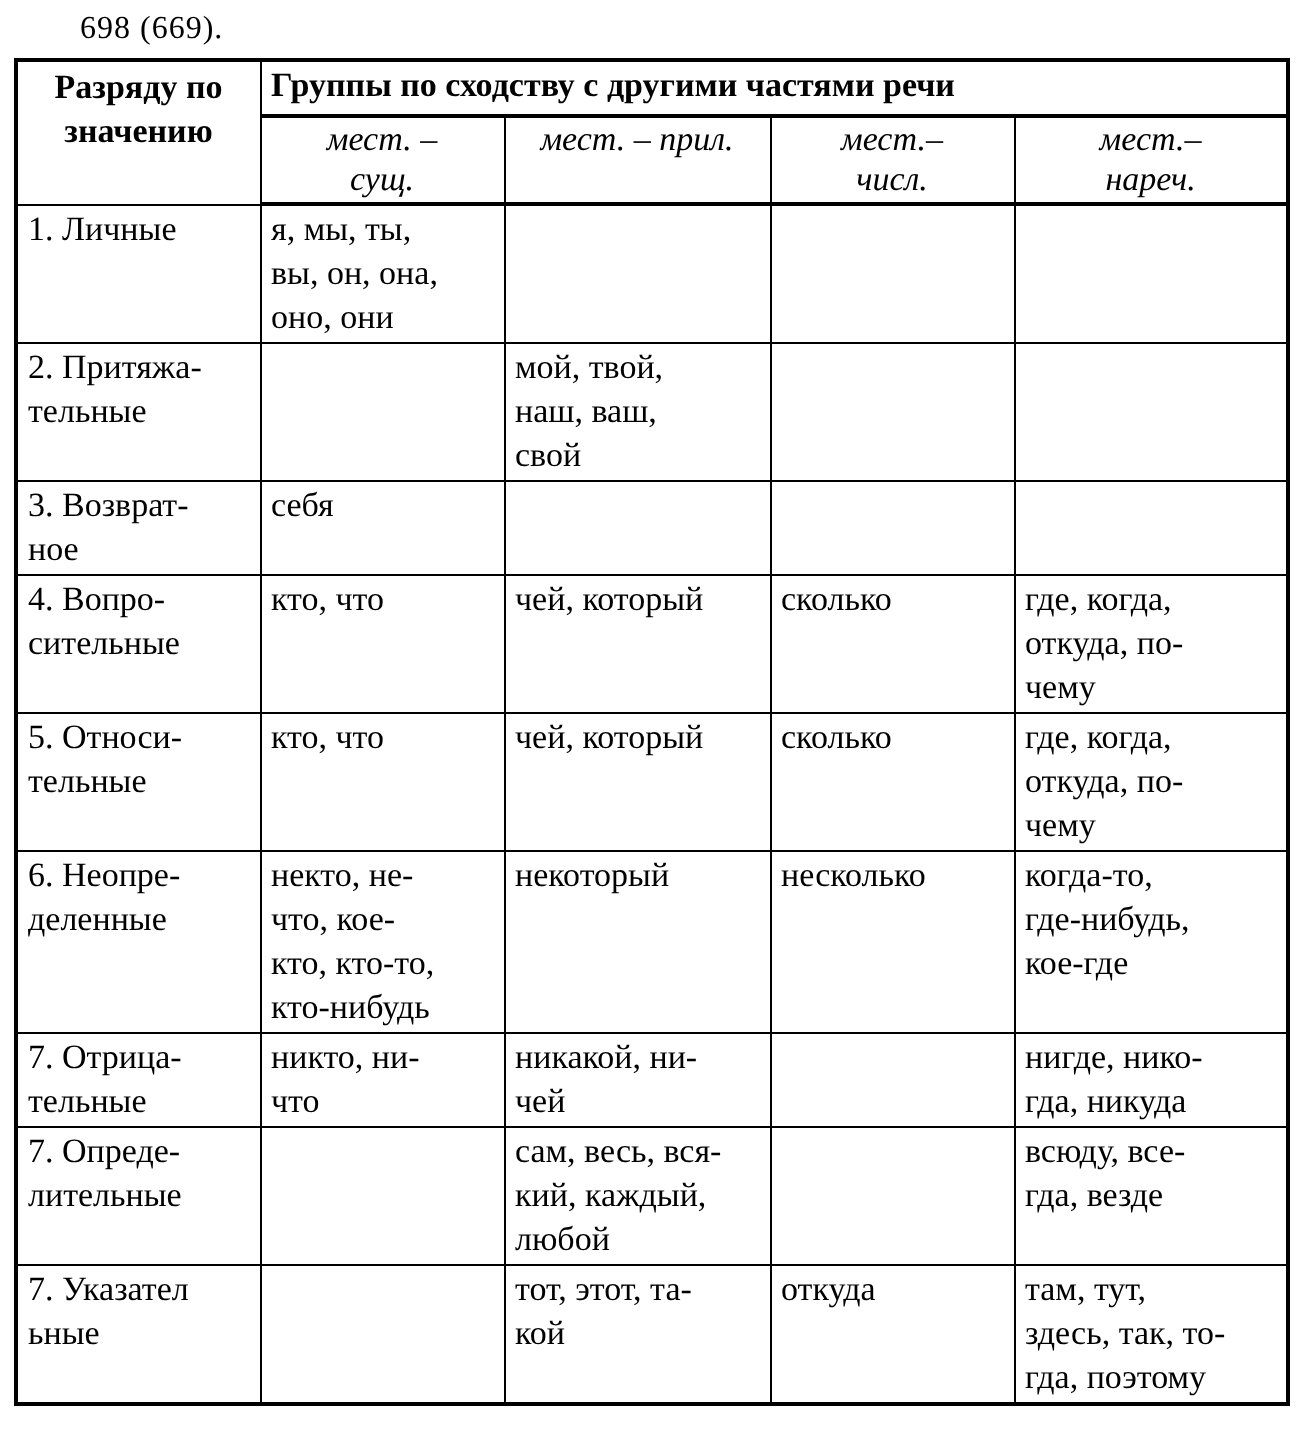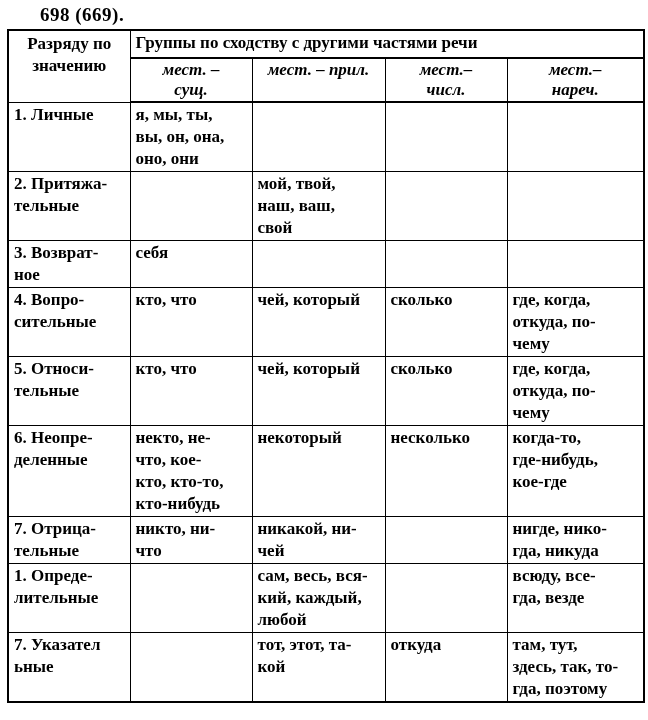--- a/index.html
+++ b/index.html
@@ -10,22 +10,22 @@
     font-family: "Liberation Serif", "DejaVu Serif", serif;
   }
   .page {
     width: 648px;
     height: 720px;
     box-sizing: border-box;
     background: #ffffff;
     overflow: hidden;
   }
   .doc-title {
-    font-weight: bold;
-    font-size: 19px;
+    font-weight: normal;
+    font-size: 16px;
     line-height: 22px;
     padding: 4px 0 3px 40px;
     letter-spacing: 0.5px;
   }
   table.grammar {
     border-collapse: collapse;
     table-layout: fixed;
     margin-left: 7px;
     width: 636px;
     border: 2px solid #000;
@@ -35,21 +35,21 @@
   col.c3 { width: 133px; }
   col.c4 { width: 122px; }
   col.c5 { width: 137px; }
   th, td {
     border: 1.5px solid #000;
     vertical-align: top;
     padding: 1px 5px;
     font-size: 17px;
     line-height: 22px;
     white-space: pre-line;
-    font-weight: bold;
+    font-weight: normal;
     text-align: left;
     overflow: hidden;
   }
   th.hdr-category {
     font-weight: bold;
     text-align: center;
     padding-top: 2px;
     margin-left: 35px;
   }
   th.hdr-group {
@@ -164,21 +164,21 @@
 тельные</td>
         <td>никто, ни-
 что</td>
         <td>никакой, ни-
 чей</td>
         <td></td>
         <td>нигде, нико-
 гда, никуда</td>
       </tr>
       <tr>
-        <td>1. Опреде-
+        <td>7. Опреде-
 лительные</td>
         <td></td>
         <td>сам, весь, вся-
 кий, каждый,
 любой</td>
         <td></td>
         <td>всюду, все-
 гда, везде</td>
       </tr>
       <tr>

